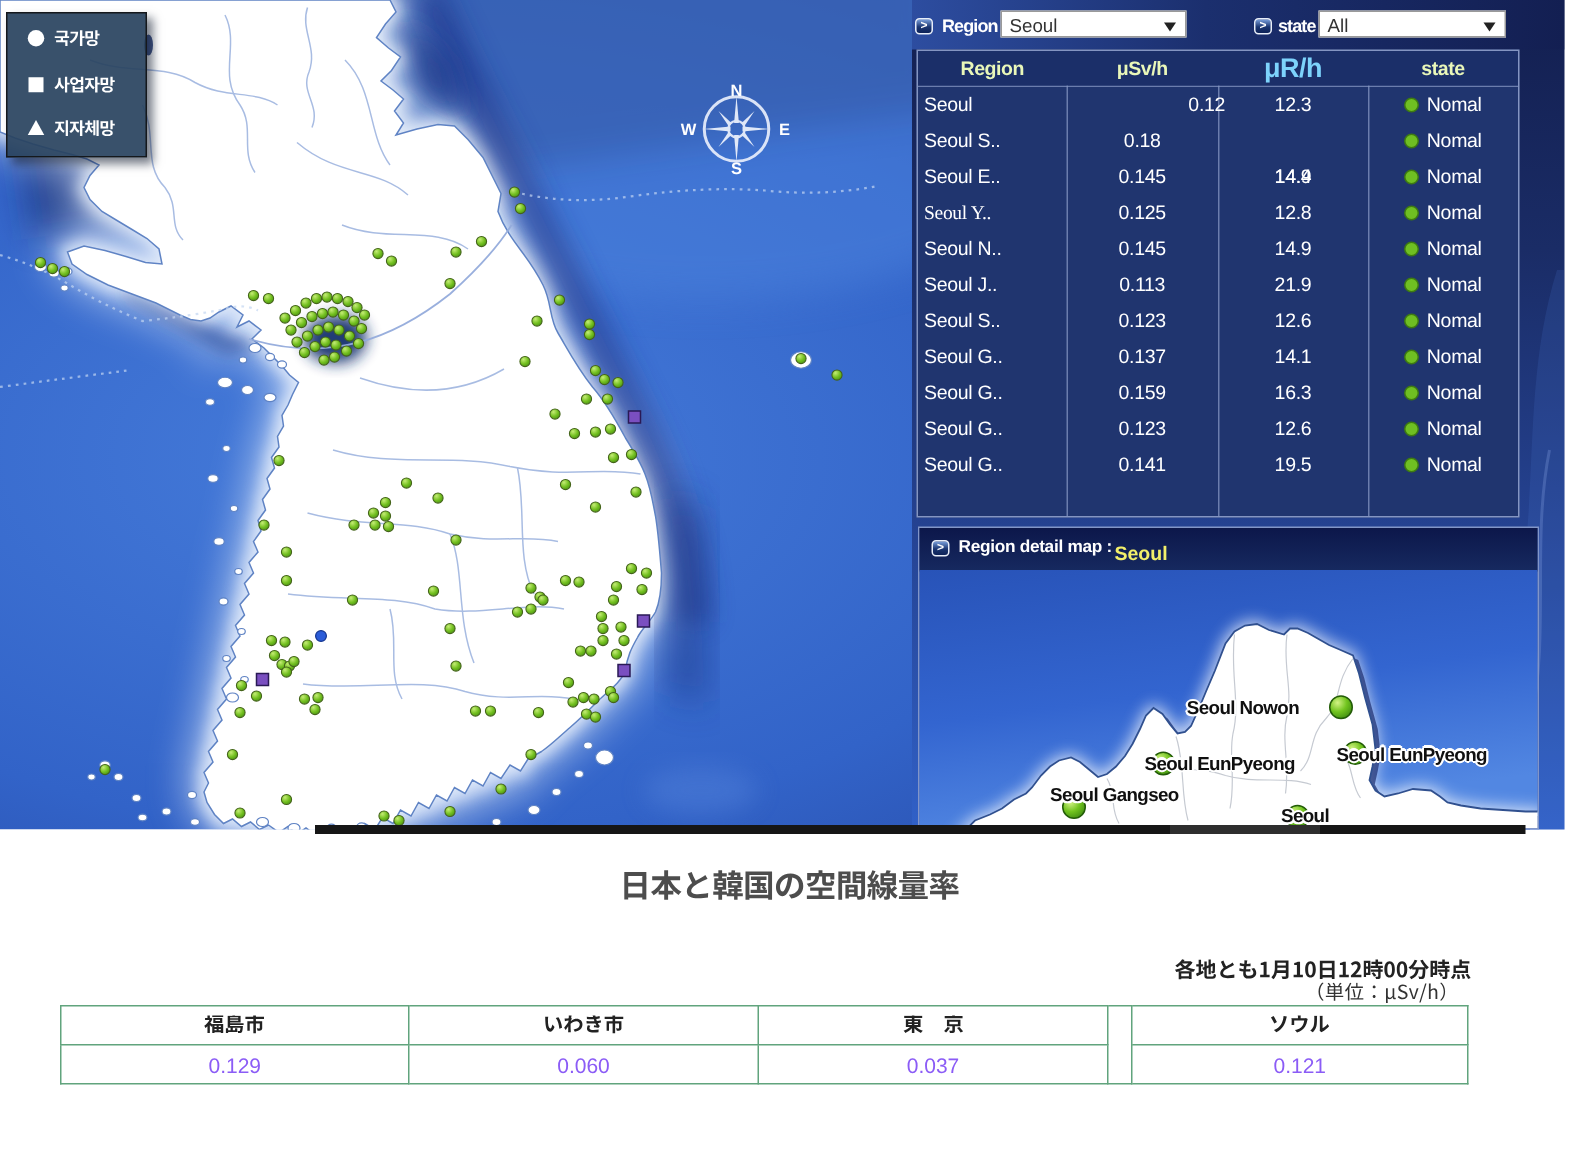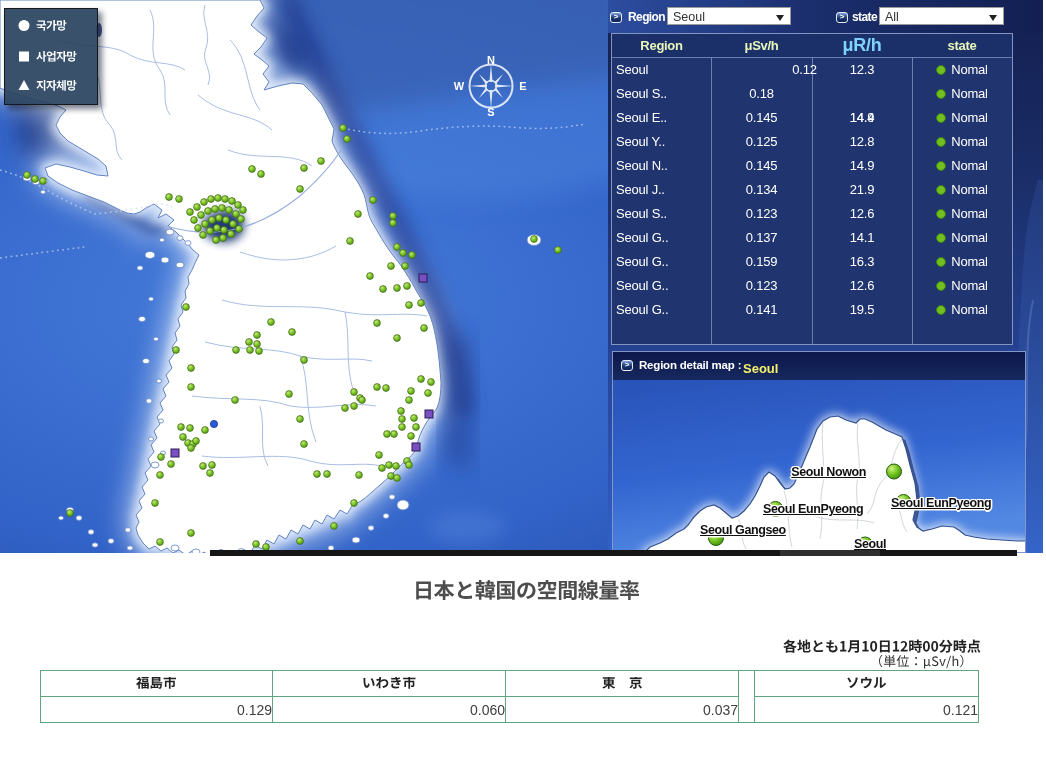--- a/index.html
+++ b/index.html
@@ -11,24 +11,24 @@
 .pcol{position:absolute;top:0;bottom:0;width:1px;background:#8495c2;opacity:.75;}
 .hline{position:absolute;left:0;right:0;height:1px;background:#8495c2;opacity:.75;}
 .prow{position:absolute;left:0;width:100%;height:24px;line-height:24px;color:#fff;font-size:13px;letter-spacing:-0.2px;}
 .pc{position:absolute;top:0;text-align:center;}
 .selbox{position:absolute;height:18px;background:#fff;border:1px solid #9a9a9a;font-size:12.5px;color:#333;line-height:18px;padding-left:5px;box-sizing:border-box;}
 .selarr{position:absolute;right:6px;top:7px;width:0;height:0;border-left:4.5px solid transparent;border-right:4.5px solid transparent;border-top:6px solid #222;}
 .plabel{position:absolute;top:10px;color:#fff;font-weight:bold;font-size:12px;letter-spacing:-0.6px;}
 .picon{position:absolute;width:12px;height:11px;border-radius:3px;background:linear-gradient(180deg,#7aa0dc 0%,#1a3570 55%,#0d2258 100%);border:1.5px solid #e8eef8;box-sizing:border-box;color:#fff;font-size:8px;font-weight:bold;text-align:center;line-height:8px;}
 .picon:after{content:">";}
 .dlabel{position:absolute;font-weight:bold;font-size:12.5px;letter-spacing:-0.4px;color:#101010;white-space:nowrap;
- text-shadow:-1px -1px 0 #fff,1px -1px 0 #fff,-1px 1px 0 #fff,1px 1px 0 #fff,0 -1.5px 0 #fff,0 1.5px 0 #fff,-1.5px 0 0 #fff,1.5px 0 0 #fff;text-decoration:underline;}
+ text-shadow:-1px -1px 0 #fff,1px -1px 0 #fff,-1px 1px 0 #fff,1px 1px 0 #fff,0 -1.5px 0 #fff,0 1.5px 0 #fff,-1.5px 0 0 #fff,1.5px 0 0 #fff;}
 #btable{position:absolute;left:40px;top:670px;border-collapse:collapse;}
-#btable td{border:1px solid #61a47d;height:25px;padding:0;text-align:right;vertical-align:middle;
-  font-size:14px;color:#404040;}
+#btable td{border:1px solid #61a47d;height:25px;padding:0;text-align:center;vertical-align:middle;
+  font-size:14px;color:#8b5cf6;}
 </style></head>
 <body>
 <div id="stage">
 
 <svg style="position:absolute;left:0;top:0" width="1020" height="553" viewBox="0 0 1020 553">
 
 <defs>
  <radialGradient id="seag" cx="0.26" cy="0.55" r="1.02">
    <stop offset="0" stop-color="#467cda"></stop>
    <stop offset="0.45" stop-color="#3263c8"></stop>
@@ -350,34 +350,34 @@
 <div class="pc" style="left:200px;width:100px;margin-top:24px;">14.4</div>
 <div class="pc" style="left:300px;width:100px;"><span style="display:inline-block;width:8px;height:8px;border-radius:50%;background:#6fbf22;border:1px solid #3d7a12;vertical-align:-1px;margin-right:5px;"></span>Nomal</div>
 </div>
 <div class="prow" style="top:72px;">
 <div style="position:absolute;left:4px;">Seoul E..</div>
 <div class="pc" style="left:99px;width:101px;">0.145</div>
 <div class="pc" style="left:200px;width:100px;">14.9</div>
 <div class="pc" style="left:300px;width:100px;"><span style="display:inline-block;width:8px;height:8px;border-radius:50%;background:#6fbf22;border:1px solid #3d7a12;vertical-align:-1px;margin-right:5px;"></span>Nomal</div>
 </div>
 <div class="prow" style="top:96px;">
-<div style="position:absolute;left:4px;">Seoul Y..</div>
+<div style="position:absolute;left:4px;font-family:Liberation Serif, serif;">Seoul Y..</div>
 <div class="pc" style="left:99px;width:101px;">0.125</div>
 <div class="pc" style="left:200px;width:100px;">12.8</div>
 <div class="pc" style="left:300px;width:100px;"><span style="display:inline-block;width:8px;height:8px;border-radius:50%;background:#6fbf22;border:1px solid #3d7a12;vertical-align:-1px;margin-right:5px;"></span>Nomal</div>
 </div>
 <div class="prow" style="top:120px;text-decoration:underline;">
 <div style="position:absolute;left:4px;">Seoul N..</div>
 <div class="pc" style="left:99px;width:101px;">0.145</div>
 <div class="pc" style="left:200px;width:100px;">14.9</div>
 <div class="pc" style="left:300px;width:100px;"><span style="display:inline-block;width:8px;height:8px;border-radius:50%;background:#6fbf22;border:1px solid #3d7a12;vertical-align:-1px;margin-right:5px;"></span>Nomal</div>
 </div>
 <div class="prow" style="top:144px;">
 <div style="position:absolute;left:4px;">Seoul J..</div>
-<div class="pc" style="left:99px;width:101px;">0.134</div>
+<div class="pc" style="left:99px;width:101px;">0.113</div>
 <div class="pc" style="left:200px;width:100px;">21.9</div>
 <div class="pc" style="left:300px;width:100px;"><span style="display:inline-block;width:8px;height:8px;border-radius:50%;background:#6fbf22;border:1px solid #3d7a12;vertical-align:-1px;margin-right:5px;"></span>Nomal</div>
 </div>
 <div class="prow" style="top:168px;">
 <div style="position:absolute;left:4px;">Seoul S..</div>
 <div class="pc" style="left:99px;width:101px;">0.123</div>
 <div class="pc" style="left:200px;width:100px;">12.6</div>
 <div class="pc" style="left:300px;width:100px;"><span style="display:inline-block;width:8px;height:8px;border-radius:50%;background:#6fbf22;border:1px solid #3d7a12;vertical-align:-1px;margin-right:5px;"></span>Nomal</div>
 </div>
 <div class="prow" style="top:192px;">

